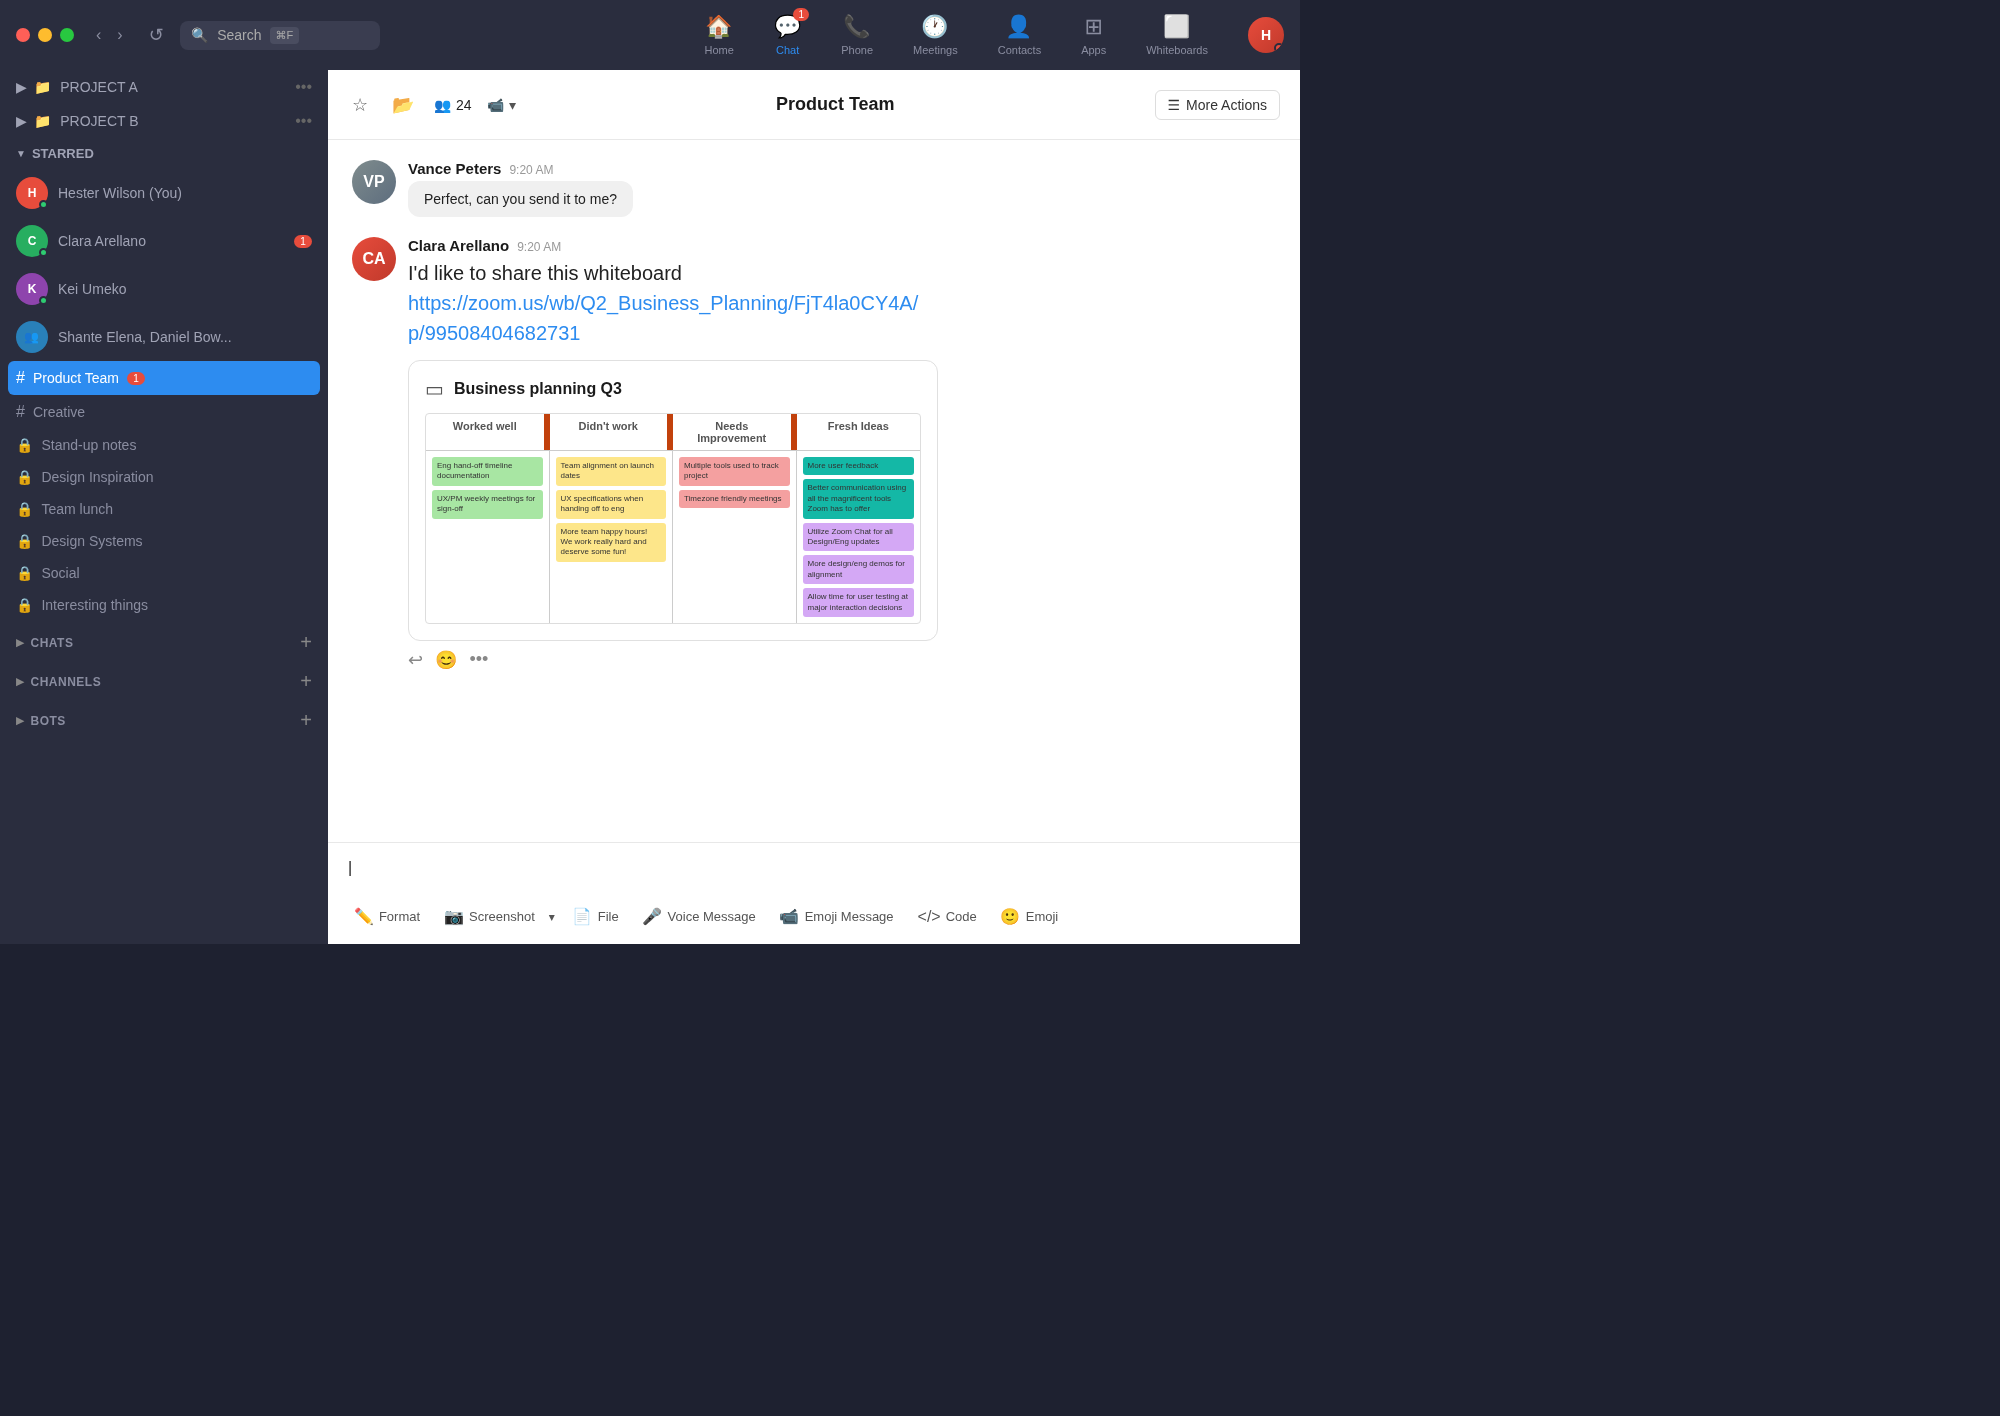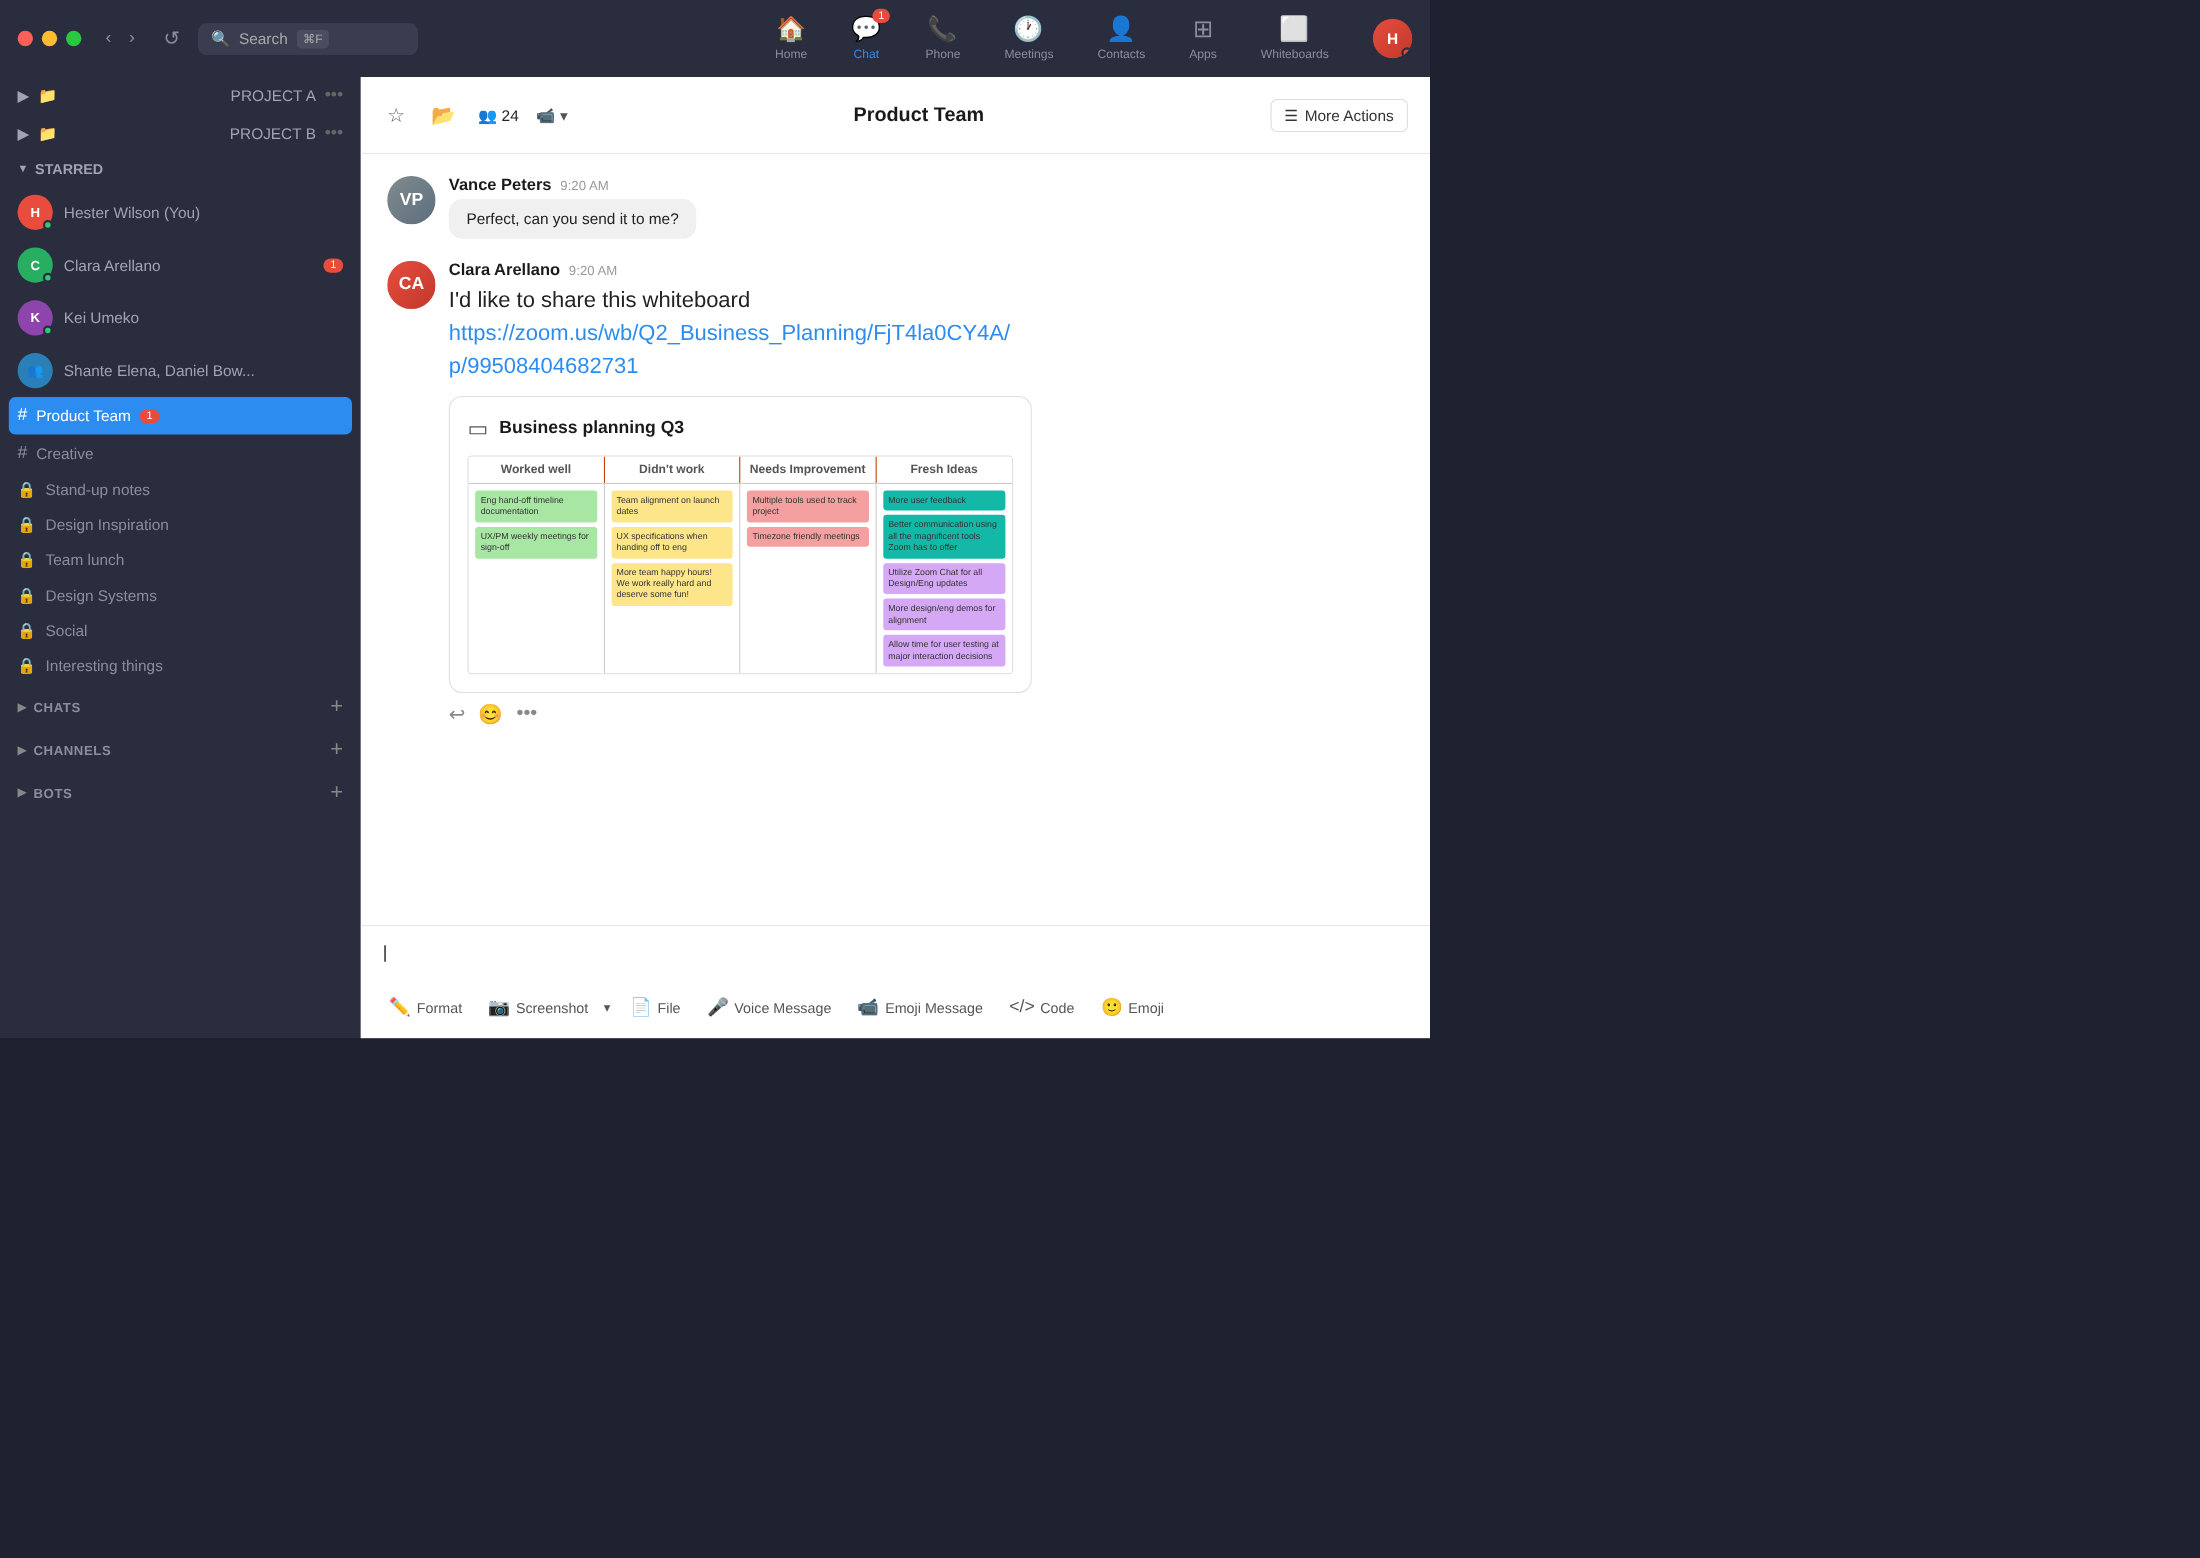--- a/index.html
+++ b/index.html
@@ -34,21 +34,21 @@
     
     .main { display: flex; flex: 1; overflow: hidden; }
 
     
     .sidebar {
       width: 328px; background: #2a2d3e; display: flex; flex-direction: column; flex-shrink: 0; overflow-y: auto; padding-bottom: 8px;
     }
     .sidebar::-webkit-scrollbar { width: 4px; }
     .sidebar::-webkit-scrollbar-thumb { background: #444; border-radius: 2px; }
     .sidebar-folder { display: flex; align-items: center; padding: 8px 16px; color: #a0a3b5; cursor: pointer; font-size: 14px; gap: 8px; }
-    .folder-name { font-weight: 500; flex: 1; text-align: right; }
+    .folder-name { font-weight: 500; flex: 1; }
     .more-icon { font-size: 16px; color: #666; }
 
     .starred-header { display: flex; align-items: center; padding: 8px 16px; color: #a0a3b5; font-size: 13px; font-weight: 600; gap: 6px; cursor: pointer; }
     .starred-arrow { font-size: 10px; }
 
     .sidebar-item { display: flex; align-items: center; padding: 8px 16px; cursor: pointer; color: #a0a3b5; gap: 10px; position: relative; }
     .sidebar-avatar { width: 32px; height: 32px; border-radius: 50%; flex-shrink: 0; display: flex; align-items: center; justify-content: center; font-size: 12px; font-weight: bold; color: white; position: relative; }
     .online-dot { position: absolute; bottom: 0; right: 0; width: 9px; height: 9px; border-radius: 50%; background: #2ecc71; border: 2px solid #2a2d3e; }
     .sidebar-name { flex: 1; font-size: 14px; font-weight: 500; }
     .sidebar-badge { background: #e74c3c; color: white; font-size: 10px; border-radius: 10px; padding: 1px 6px; min-width: 18px; text-align: center; }
@@ -96,21 +96,21 @@
 
     .whiteboard-card {
       border: 1px solid #e0e0e0; border-radius: 12px; padding: 16px; max-width: 530px; margin-top: 12px; background: #fff;
     }
     .wb-title-row { display: flex; align-items: center; gap: 10px; margin-bottom: 12px; }
     .wb-icon { font-size: 20px; color: #555; }
     .wb-title { font-size: 16px; font-weight: 700; color: #1a1a1a; }
 
     .wb-board { border: 1px solid #ddd; border-radius: 4px; overflow: hidden; }
     .wb-columns { display: grid; grid-template-columns: 1fr 1fr 1fr 1fr; border-bottom: 1px solid #ccc; }
-    .wb-col-header { padding: 6px 8px; font-size: 11px; font-weight: 600; color: #555; border-right: 1px solid #c2410c; text-align: center; }
+    .wb-col-header { padding: 6px 8px; font-size: 11px; font-weight: 600; color: #555; border-right: 6px solid #c2410c; text-align: center; }
     .wb-col-header:last-child { border-right: none; }
     .wb-body { display: grid; grid-template-columns: 1fr 1fr 1fr 1fr; min-height: 120px; }
     .wb-col-body { border-right: 1px solid #ccc; padding: 6px; display: flex; flex-direction: column; gap: 4px; }
     .wb-col-body:last-child { border-right: none; }
     .wb-sticky { border-radius: 3px; padding: 4px 5px; font-size: 8px; line-height: 1.3; color: #333; }
     .sticky-green { background: #a8e6a3; }
     .sticky-red { background: #f4a0a0; }
     .sticky-yellow { background: #fde68a; }
     .sticky-blue { background: #14b8a6; }
     .sticky-purple { background: #d4a8f5; }

